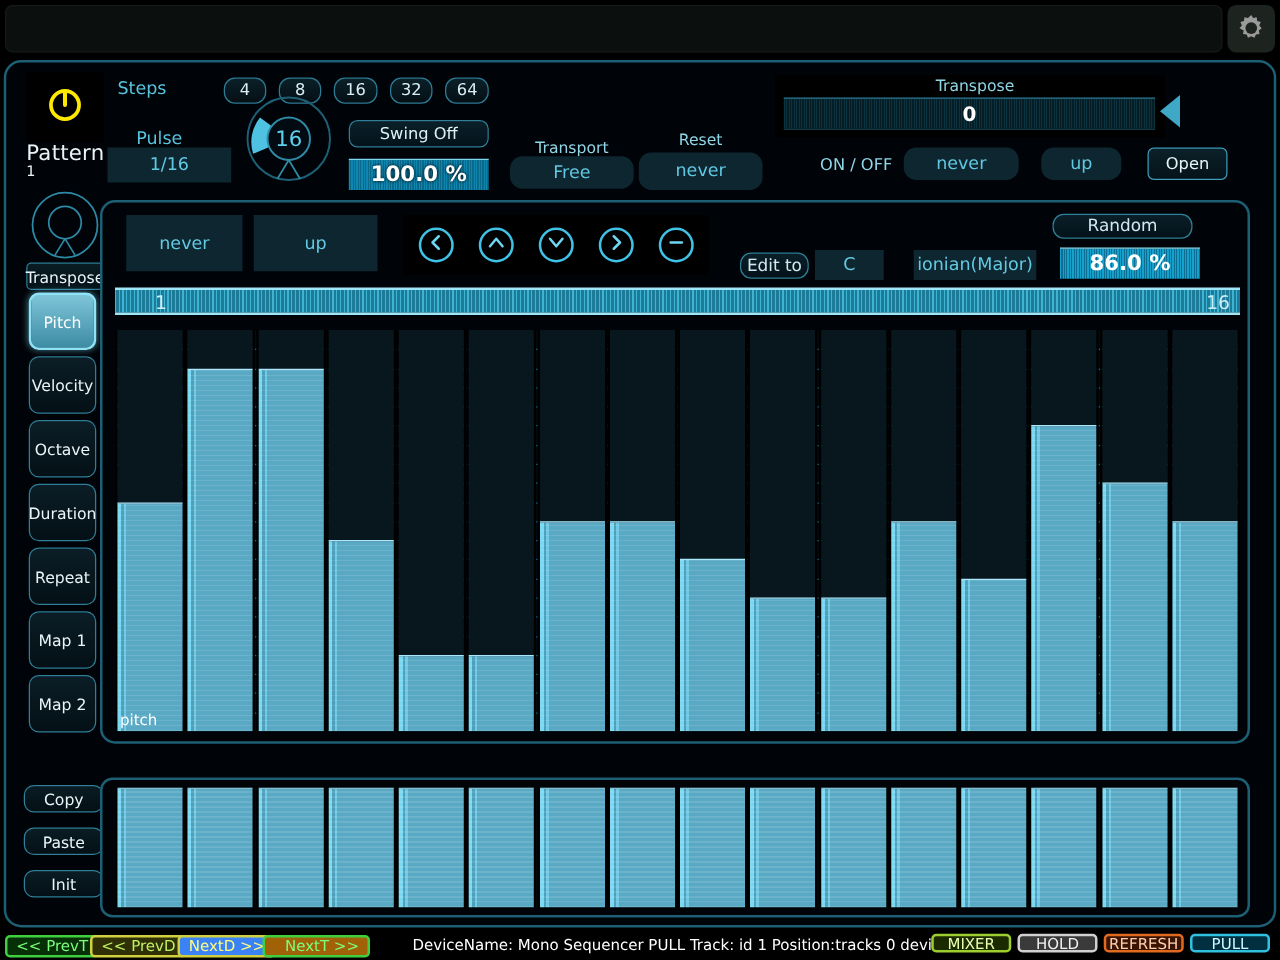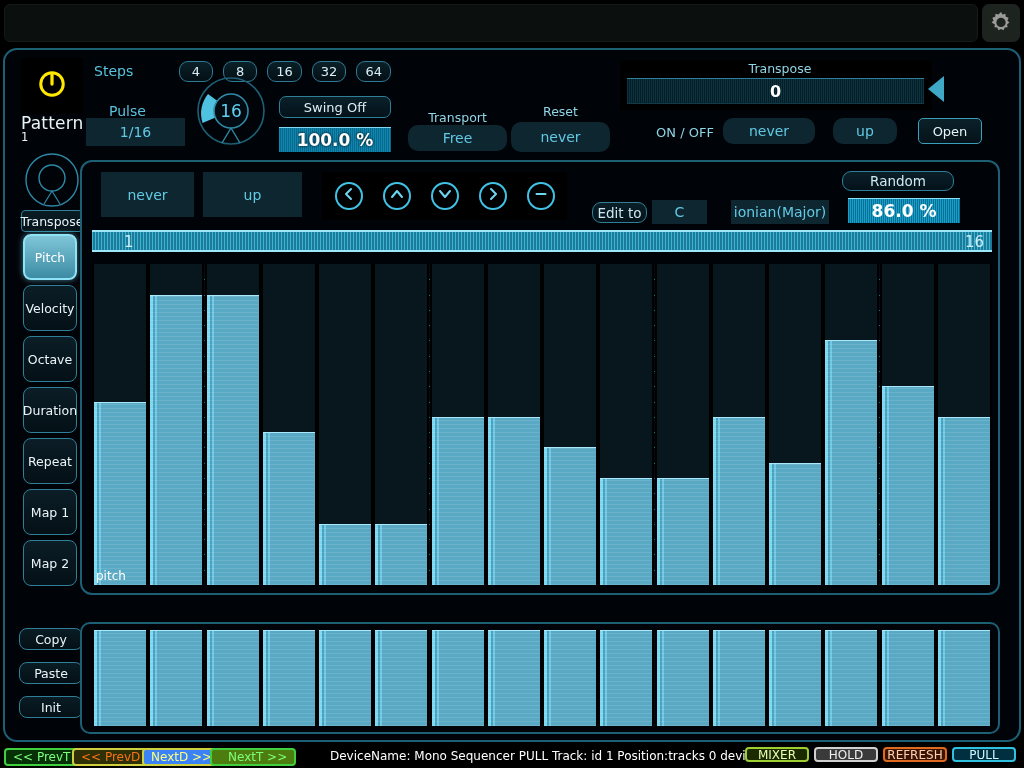--- a/index.html
+++ b/index.html
@@ -521,22 +521,22 @@
       <div class="bcol" style="left: 788px; width: 56px;">
         <div class="bbar" style="height: 96px;"></div>
       </div>
       <div class="bcol" style="left: 844px; width: 56px;">
         <div class="bbar" style="height: 96px;"></div>
       </div>
     </div>
 
   <div class="statusbar"></div>
   <div class="navpill" id="np0" style="left: 4px; color: rgb(124, 255, 124); background: rgb(6, 48, 6); border: 2px solid rgb(63, 207, 63);">&lt;&lt; PrevT</div>
-  <div class="navpill" id="np1" style="left: 72px; color: #f97316; background: rgb(48, 48, 6); border: 2px solid rgb(207, 207, 63);">&lt;&lt; PrevD</div>
+  <div class="navpill" id="np1" style="left: 72px; color: #bef264; background: rgb(48, 48, 6); border: 2px solid rgb(207, 207, 63);">&lt;&lt; PrevD</div>
   <div class="navpill" id="np2" style="left: 142px; color: rgb(255, 255, 124); background: #3b82f6; border: 2px solid rgb(207, 207, 63);">NextD &gt;&gt;</div>
-  <div class="navpill" id="np3" style="left: 210px; color: rgb(124, 255, 124); background: #4d7c0f; border: 2px solid rgb(63, 207, 63); padding-left: 16px;">NextT &gt;&gt;</div>
+  <div class="navpill" id="np3" style="left: 210px; color: rgb(124, 255, 124); background: #a16207; border: 2px solid rgb(63, 207, 63); padding-left: 16px;">NextT &gt;&gt;</div>
   <div class="status-text">DeviceName: Mono Sequencer PULL Track: id 1 Position:tracks 0 devices 0</div>
   <div class="rpill" id="rp0" style="left: 745px; color: rgb(232, 255, 176); background: rgb(28, 42, 0); border: 2px solid rgb(156, 207, 47);">MIXER</div>
   <div class="rpill" id="rp1" style="left: 814px; color: rgb(240, 240, 240); background: rgb(58, 58, 58); border: 2px solid rgb(208, 208, 208);">HOLD</div>
   <div class="rpill" id="rp2" style="left: 883px; color: rgb(255, 208, 176); background: rgb(58, 20, 0); border: 2px solid rgb(224, 106, 32);">REFRESH</div>
   <div class="rpill" id="rp3" style="left: 952px; color: rgb(208, 248, 255); background: rgb(0, 48, 64); border: 2px solid rgb(48, 192, 224);">PULL</div>
 
 </div>
 
 </body></html>

